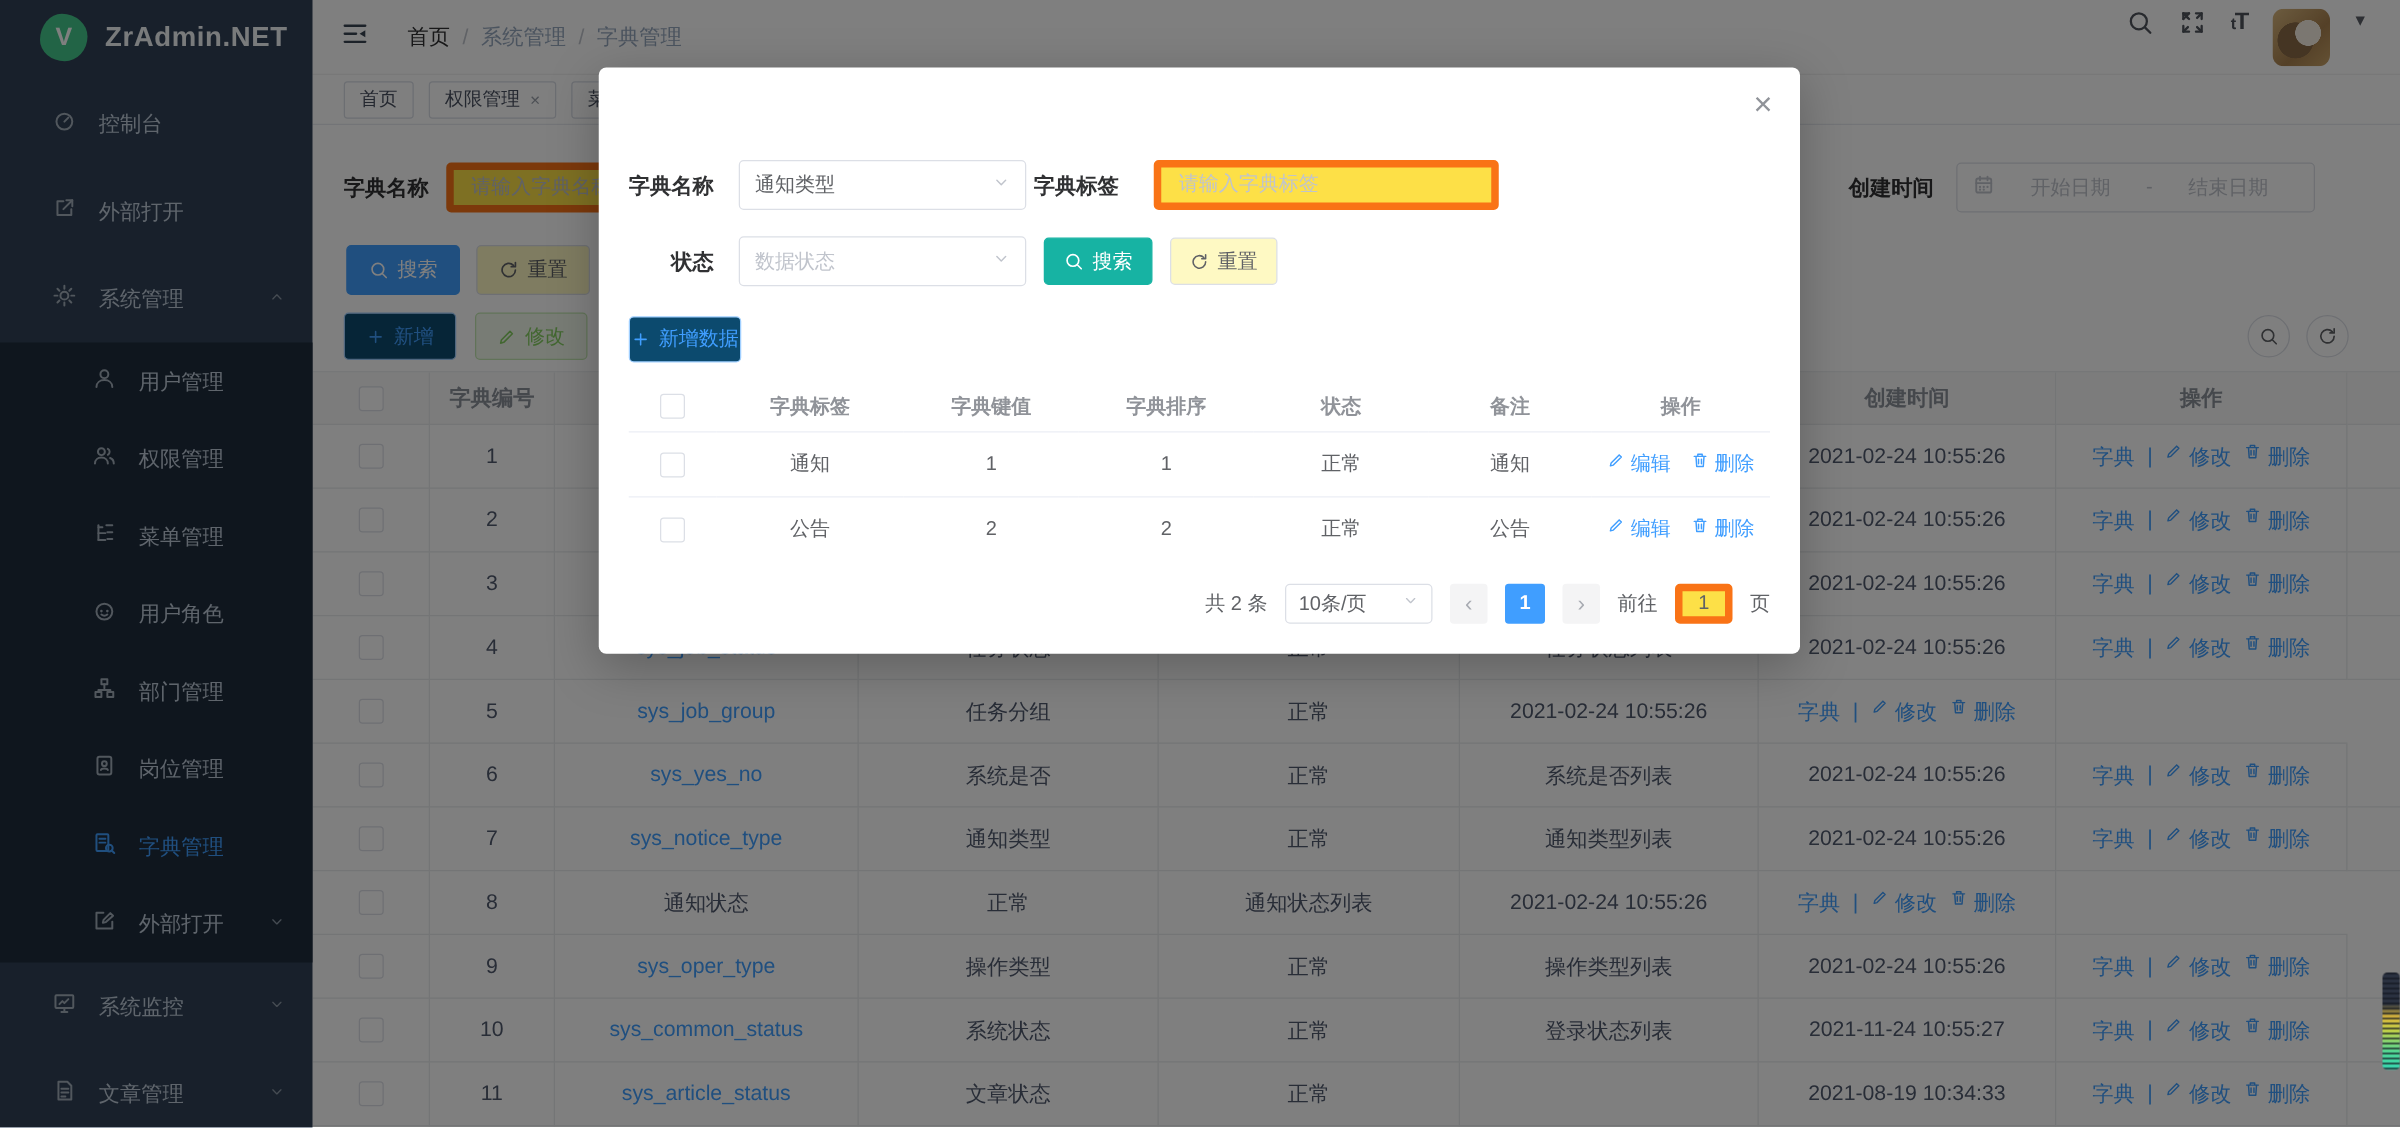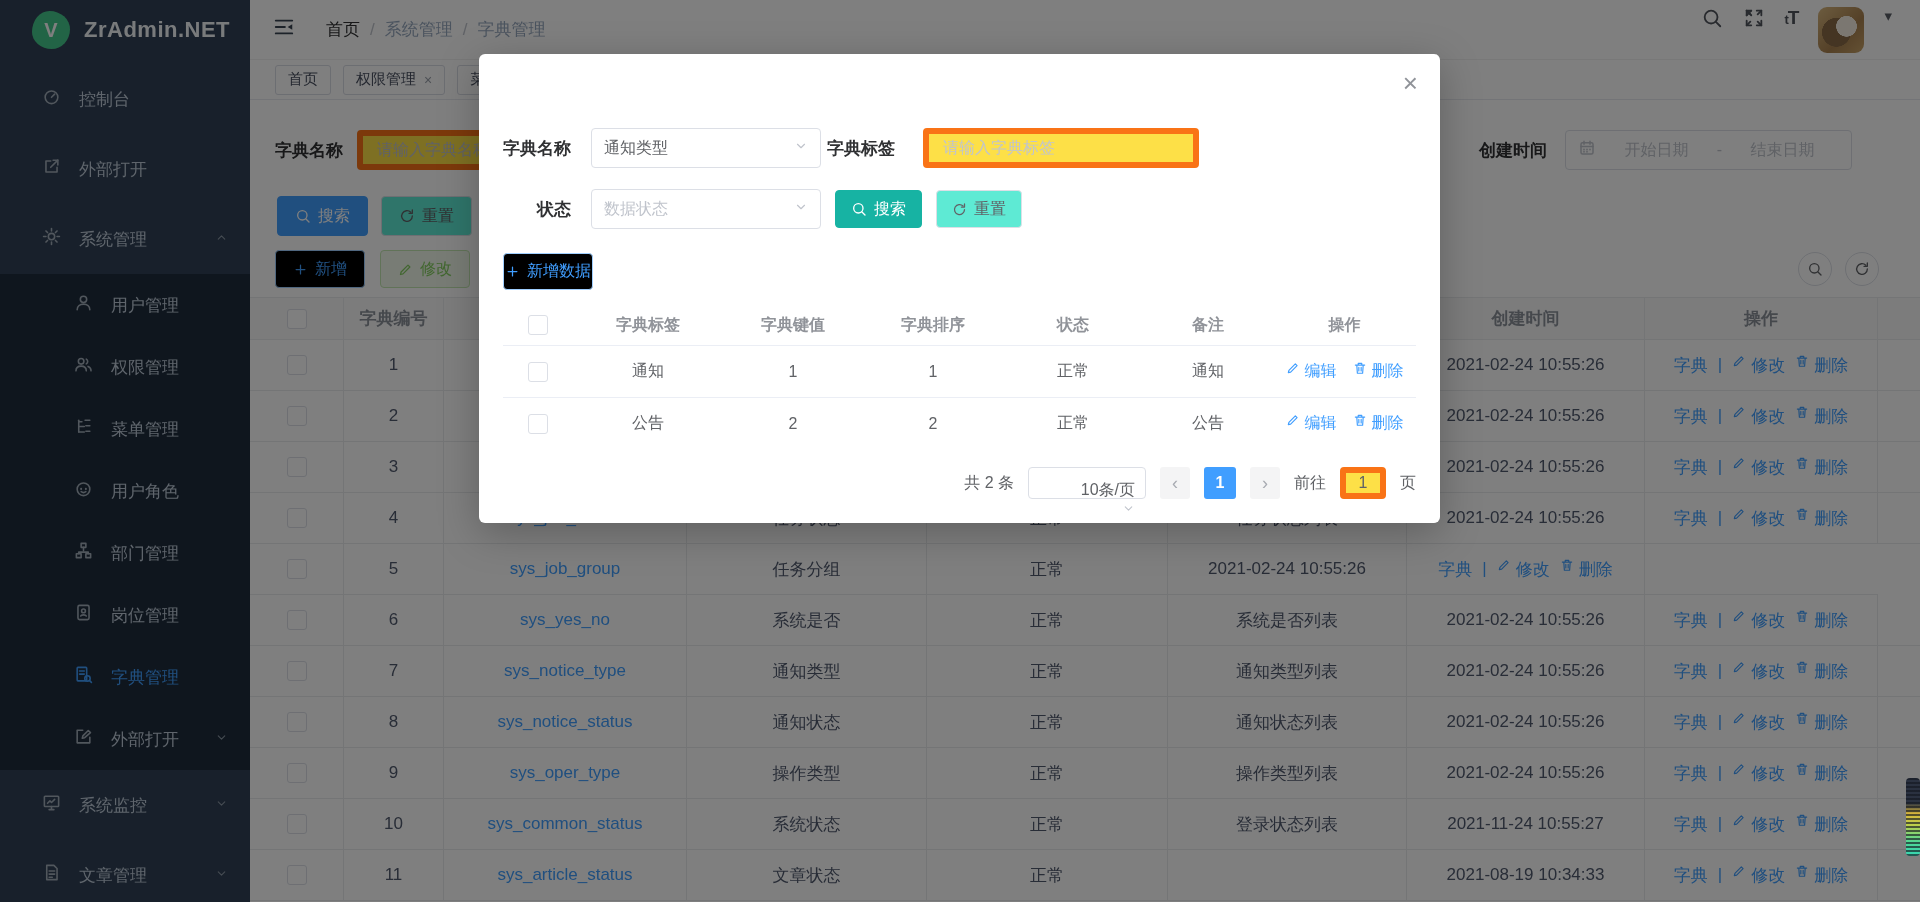--- a/index.html
+++ b/index.html
@@ -54,25 +54,25 @@
   .filter-row { position:absolute; top:30px; left:25px; right:0; height:40px; display:flex; align-items:center; }
   .inp { height:40px; border:6px solid #f97316; border-radius:4px; font-size:16px; color:#606266; padding:0 14px;
     font-family:inherit; outline:none; background:#fde047; }
   .inp::placeholder { color:#c0c4cc; }
   .filter-right { position:absolute; right:68px; top:0; display:flex; align-items:center; gap:18px; }
   .daterange { width:287px; height:40px; border:1px solid #dcdfe6; border-radius:4px; display:flex;
     align-items:center; color:#c0c4cc; font-size:16px; padding:0 12px; gap:4px; }
   .daterange .ph { flex:1; text-align:center; }
   .daterange .ic { color:#c0c4cc; }
 
-  .btn { height:40px; border-radius:4px; border:1px solid #dcdfe6; background:#5eead4; color:#606266;
+  .btn { height:40px; border-radius:4px; border:1px solid #dcdfe6; background:#fef9c3; color:#606266;
     font-size:16px; display:inline-flex; align-items:center; justify-content:center; gap:7px;
     padding:0 17px; cursor:pointer; font-family:inherit; }
   .btn-primary { background:#409eff; border-color:#409eff; color:#fff; }
-  .btn-plain-blue { background:#000000; border-color:#a0cfff; color:#409eff; }
+  .btn-plain-blue { background:#0c4a6e; border-color:#a0cfff; color:#409eff; }
   .btn-plain-green { background:#f0f9eb; border-color:#c2e7b0; color:#85ce61; }
   .btn-teal { background:#17b3a3; border-color:#17b3a3; color:#fff; }
   .btn-row1 { position:absolute; top:96px; left:27px; display:flex; gap:13px; }
   .btn-row2 { position:absolute; top:150px; left:25px; right:0; display:flex; gap:15px; align-items:center; }
   .btn-row2 .btn { height:38px; }
   .circle-btns { position:absolute; right:41px; display:flex; gap:13px; }
   .cbtn { width:34px; height:34px; border-radius:50%; border:1px solid #dcdfe6; background:#fff; color:#606266;
     display:flex; align-items:center; justify-content:center; }
 
   
@@ -109,22 +109,22 @@
 
   .dlg-table { position:absolute; left:24px; right:24px; top:251px; font-size:16px; }
   .dgr { display:grid; grid-template-columns:70px 150px 140px 140px 140px 130px 143px; }
   .dgr > div { display:flex; align-items:center; justify-content:center; }
   .dhead > div { height:40px; color:#909399; font-weight:bold; }
   .drow > div { height:52px; border-top:1px solid #ebeef5; color:#606266; }
   .dgr .ops { gap:16px; }
 
   .dlg-pager { position:absolute; left:24px; right:24px; top:413px; height:32px; display:flex; align-items:center;
     justify-content:flex-end; gap:14px; font-size:16px; color:#606266; }
-  .psize { width:118px; height:32px; border:1px solid #dcdfe6; border-radius:4px; display:flex; align-items:flex-end;
-    padding:12px 10px; color:#606266;flex-direction:column; }
+  .psize { width:118px; height:32px; border:1px solid #dcdfe6; border-radius:4px; display:flex; align-items:center;
+    padding:12px 10px; color:#606266; }
   .psize .chev { margin-left:auto; color:#c0c4cc; }
   .pbtn { width:30px; height:32px; background:#f4f4f5; border-radius:3px; color:#a8abb2; display:flex;
     align-items:center; justify-content:center; font-size:18px; }
   .pcur { width:32px; height:32px; background:#409eff; border-radius:3px; color:#fff; font-weight:bold;
     display:flex; align-items:center; justify-content:center; }
   .goto-inp { width:46px; height:32px; text-align:center; padding:0 4px; font-size:16px; }
 
   
   .scroll-widget { position:fixed; left:1906px; top:778px; width:14px; height:78px; border-radius:4px; z-index:30;
     background:
@@ -610,23 +610,20 @@
                 </a>
               </div>
               <div></div>
             </div>
 
             <div class="gr tr">
               <div>
                 <span class="cb"></span>
               </div>
               <div>8</div>
-              <div>
-                <a class="lnk">sys_notice_status</a>
-              </div>
               <div>通知状态</div>
               <div>正常</div>
               <div>通知状态列表</div>
               <div>2021-02-24 10:55:26</div>
               <div class="ops">
                 <a class="lnk">字典</a>
                 <span class="divider">|</span>
                 <a class="lnk">
                   <svg class="ic" width="14" height="14" viewBox="0 0 24 24">
                     <path d="M4 20l1-4L16 5l3 3L8 19z"></path>

